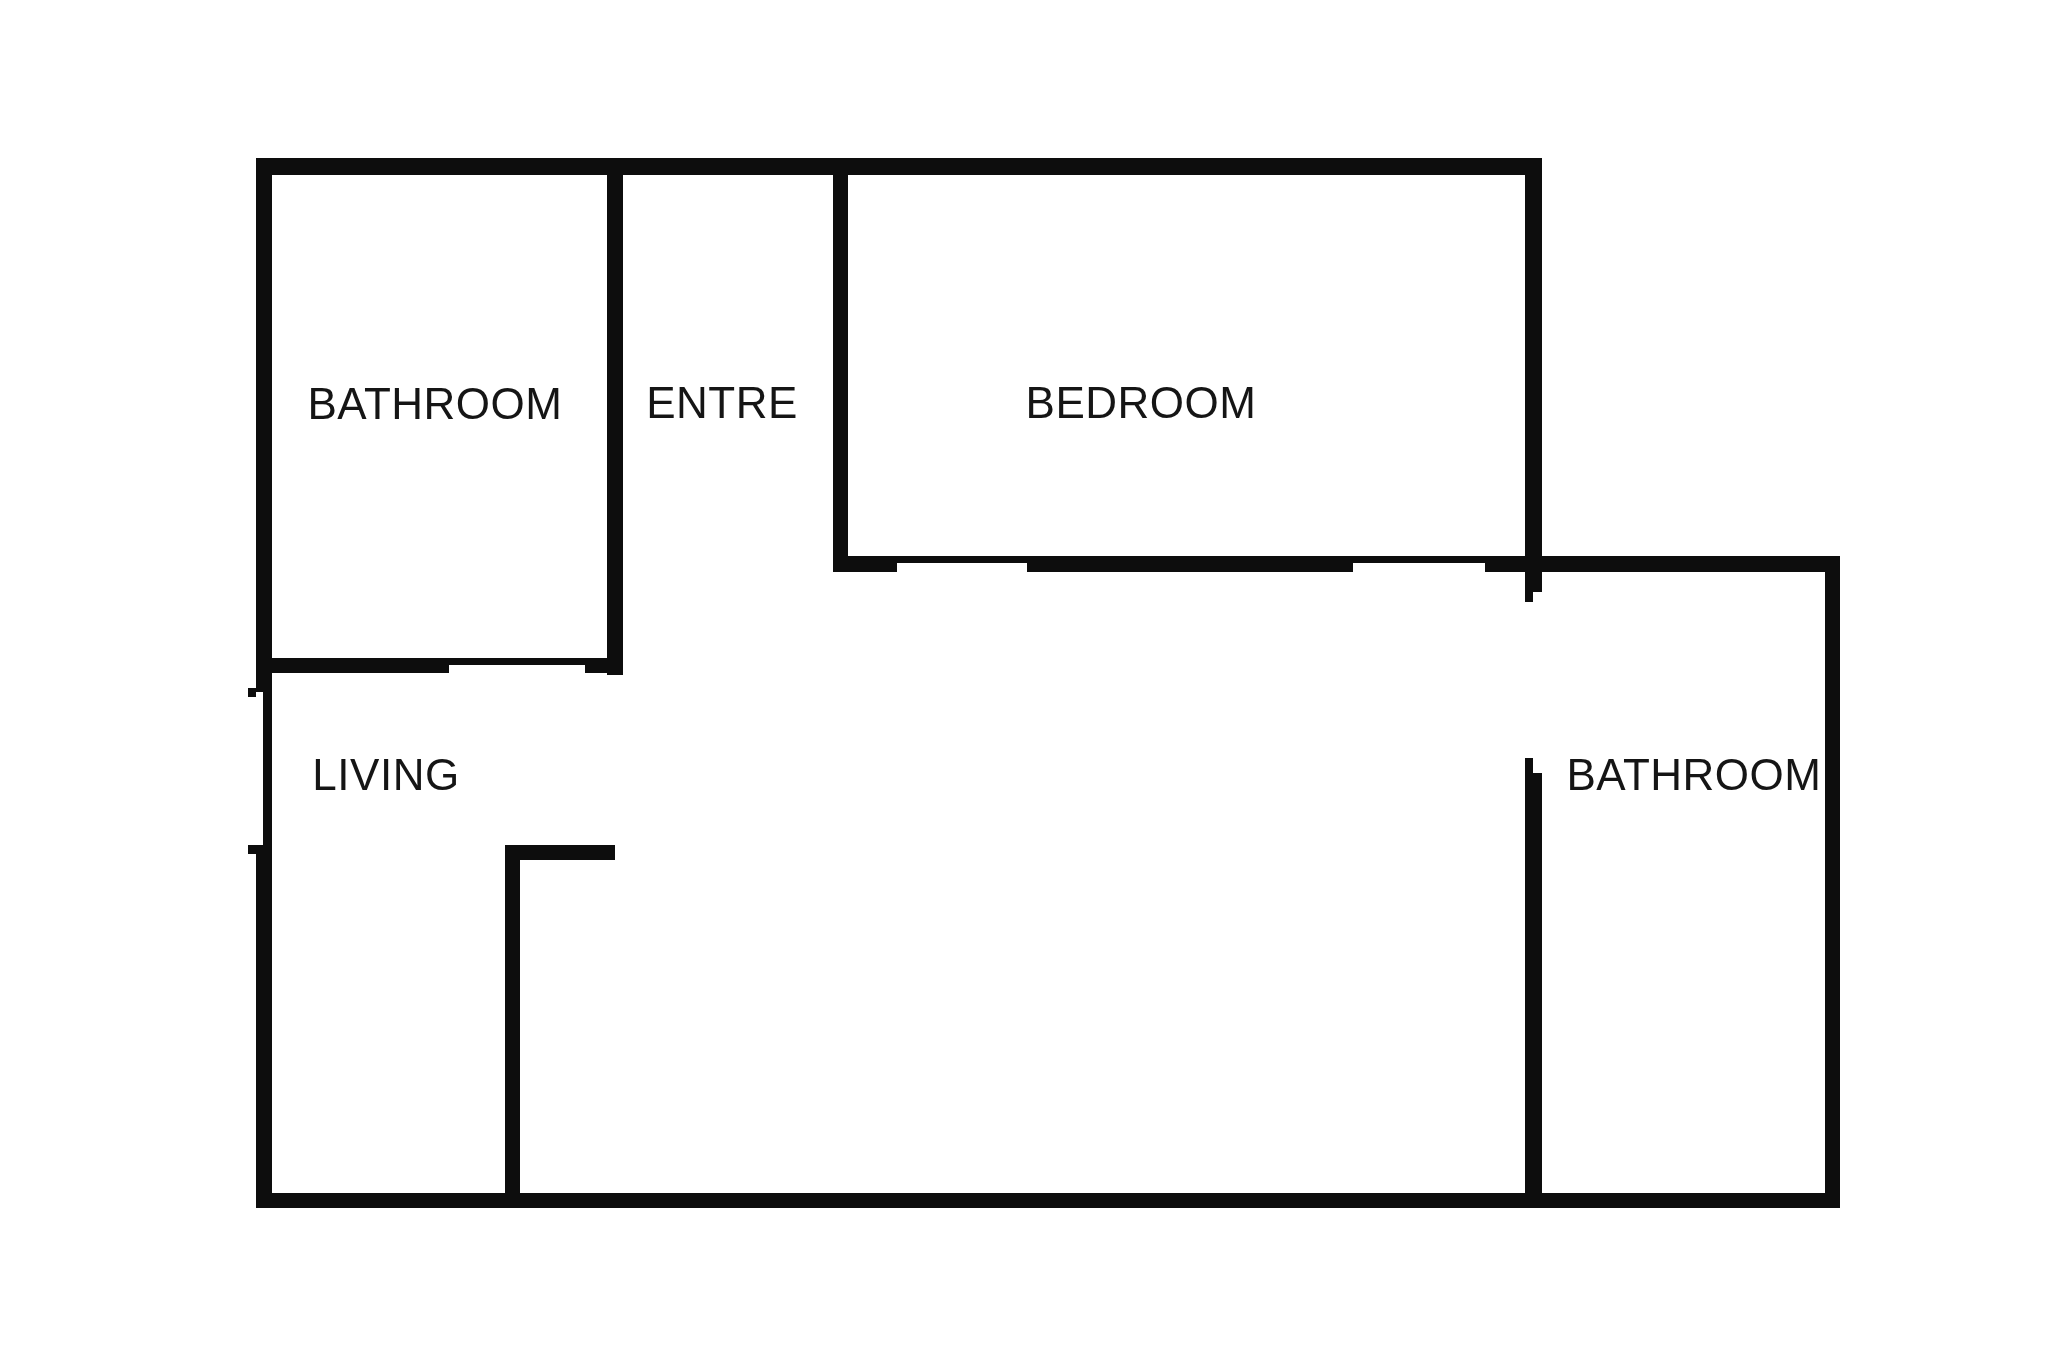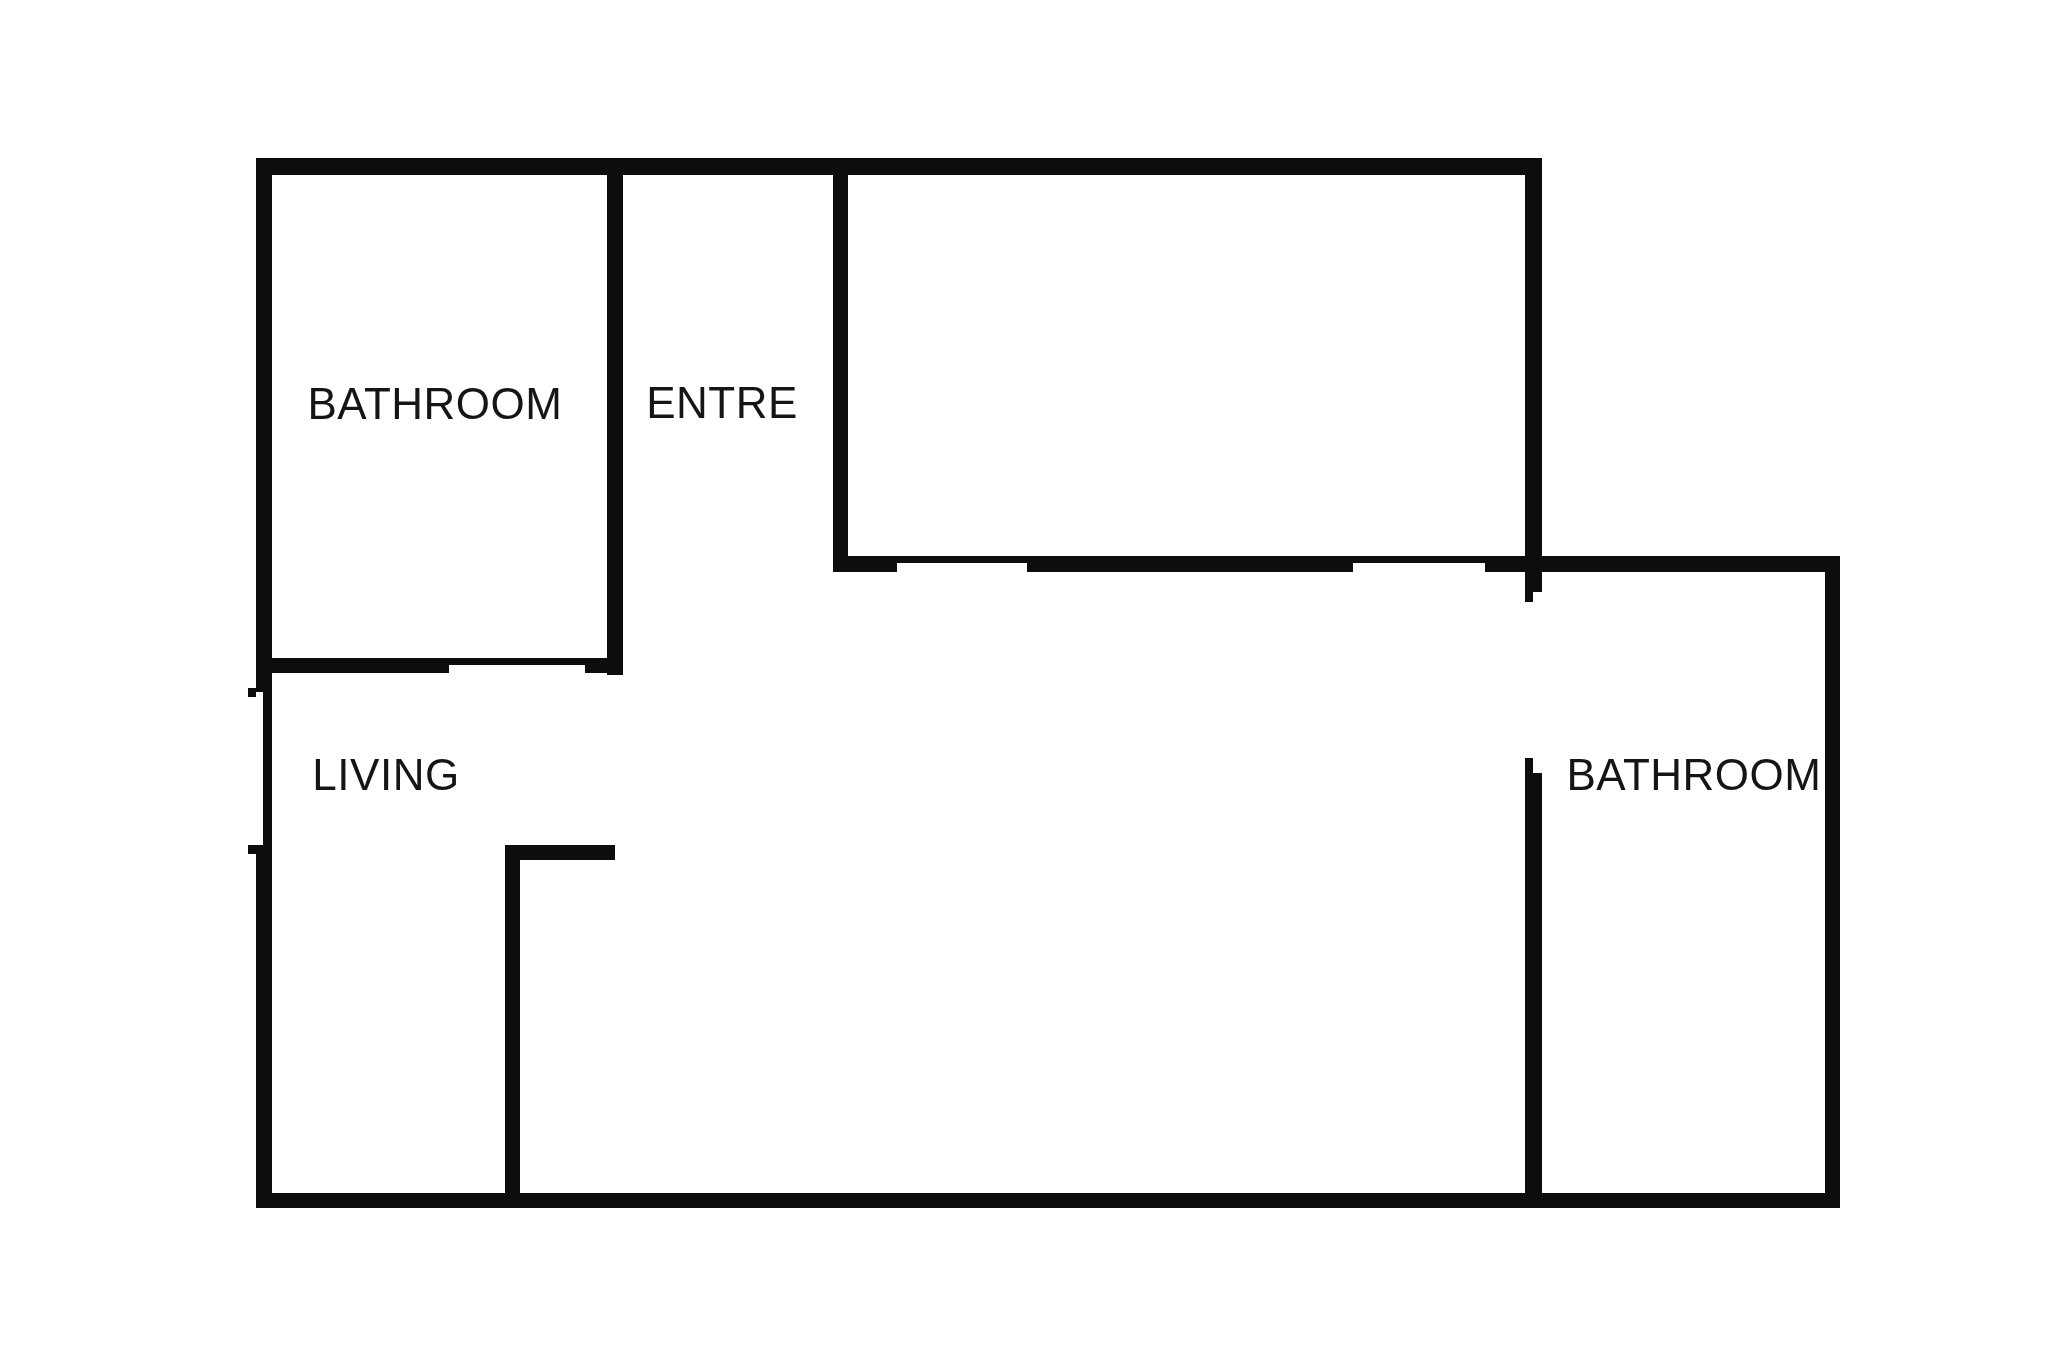--- a/index.html
+++ b/index.html
@@ -59,16 +59,17 @@
       <div class="wall" style="left: 1525px; top: 572px; width: 17px; height: 20px; background: rgb(13, 13, 13);"></div>
       <div class="wall" style="left: 1525px; top: 592px; width: 8px; height: 10px; background: rgb(13, 13, 13);"></div>
       <div class="wall" style="left: 1525px; top: 758px; width: 8px; height: 15px; background: rgb(13, 13, 13);"></div>
       <div class="wall" style="left: 1525px; top: 773px; width: 17px; height: 435px; background: rgb(13, 13, 13);"></div>
       <div class="wall" style="left: 1540px; top: 556px; width: 288px; height: 16px; background: rgb(13, 13, 13);"></div>
       <div class="wall" style="left: 1825px; top: 556px; width: 15px; height: 652px; background: rgb(13, 13, 13);"></div>
       <div class="wall" style="left: 505px; top: 845px; width: 15px; height: 350px; background: rgb(13, 13, 13);"></div>
       <div class="wall" style="left: 505px; top: 845px; width: 110px; height: 15px; background: rgb(13, 13, 13);"></div>
       <div class="room-label" style="left: 435px; top: 404px; color: rgb(21, 21, 21);">BATHROOM</div>
       <div class="room-label" style="left: 722px; top: 403px; color: rgb(21, 21, 21);">ENTRE</div>
+      <div class="room-label" style="left: 1141px; top: 403px; color: rgb(21, 21, 21);">BEDROOM</div>
       <div class="room-label" style="left: 386px; top: 775px; color: rgb(21, 21, 21);">LIVING</div>
       <div class="room-label" style="left: 1694px; top: 775px; color: rgb(21, 21, 21);">BATHROOM</div>
     </div>
 </div>
 
 </body></html>

